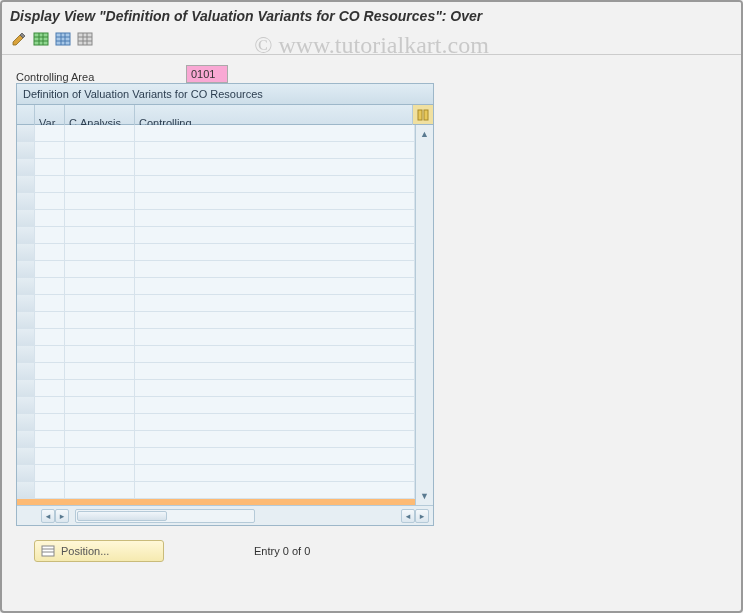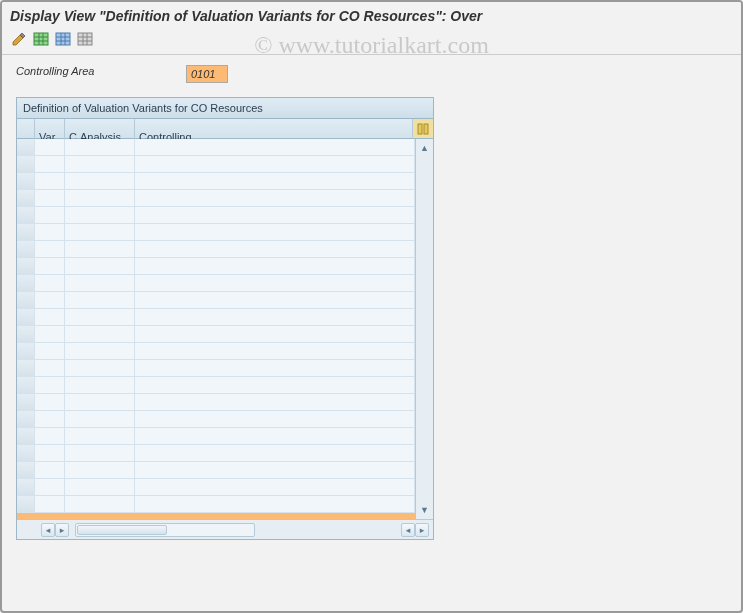--- a/index.html
+++ b/index.html
@@ -43,32 +43,30 @@
       width: 18px; height: 18px;
       display: flex; align-items: center; justify-content: center;
       cursor: pointer;
     }
     .tb-icon svg { width: 16px; height: 16px; }
     .content {
       padding: 10px 14px;
     }
     .field-row {
       display: flex;
-      align-items: flex-start;
-      margin-bottom: 14px;
-      font-style: italic;
+      align-items: flex-end;
     }
     .field-label {
       font-size: 11px;
       color: #333;
       width: 170px;
     }
     .field-value {
       border: 1px solid #aaa;
-      background: #fdba74;
+      background: #f9a8d4;
       padding: 2px 4px;
       width: 42px;
       font-size: 11px;
       color: #333;
     }
     .table-panel {
       width: 418px;
       border: 1px solid #9db7c9;
       background: #fdba74;
     }
@@ -410,13 +408,26 @@
         <div class="h-thumb"></div>
       </div>
       <div class="h-spacer"></div>
       <div class="hscroll-right-group">
         <div class="h-arrow">◂</div>
         <div class="h-arrow">▸</div>
       </div>
     </div>
   </div>
 
+  <div class="footer">
+    <div class="pos-btn">
+      <span class="icon">
+        <svg viewBox="0 0 14 14">
+            <rect x="1" y="2" width="12" height="10" fill="#fff" stroke="#888"></rect>
+            <line x1="1" y1="5" x2="13" y2="5" stroke="#888"></line>
+            <line x1="1" y1="8" x2="13" y2="8" stroke="#888"></line>
+          </svg>
+      </span>
+      <span>Position...</span>
+    </div>
+    <div class="entry-status">Entry 0 of 0</div>
+  </div>
 </div>
 
 </body></html>

